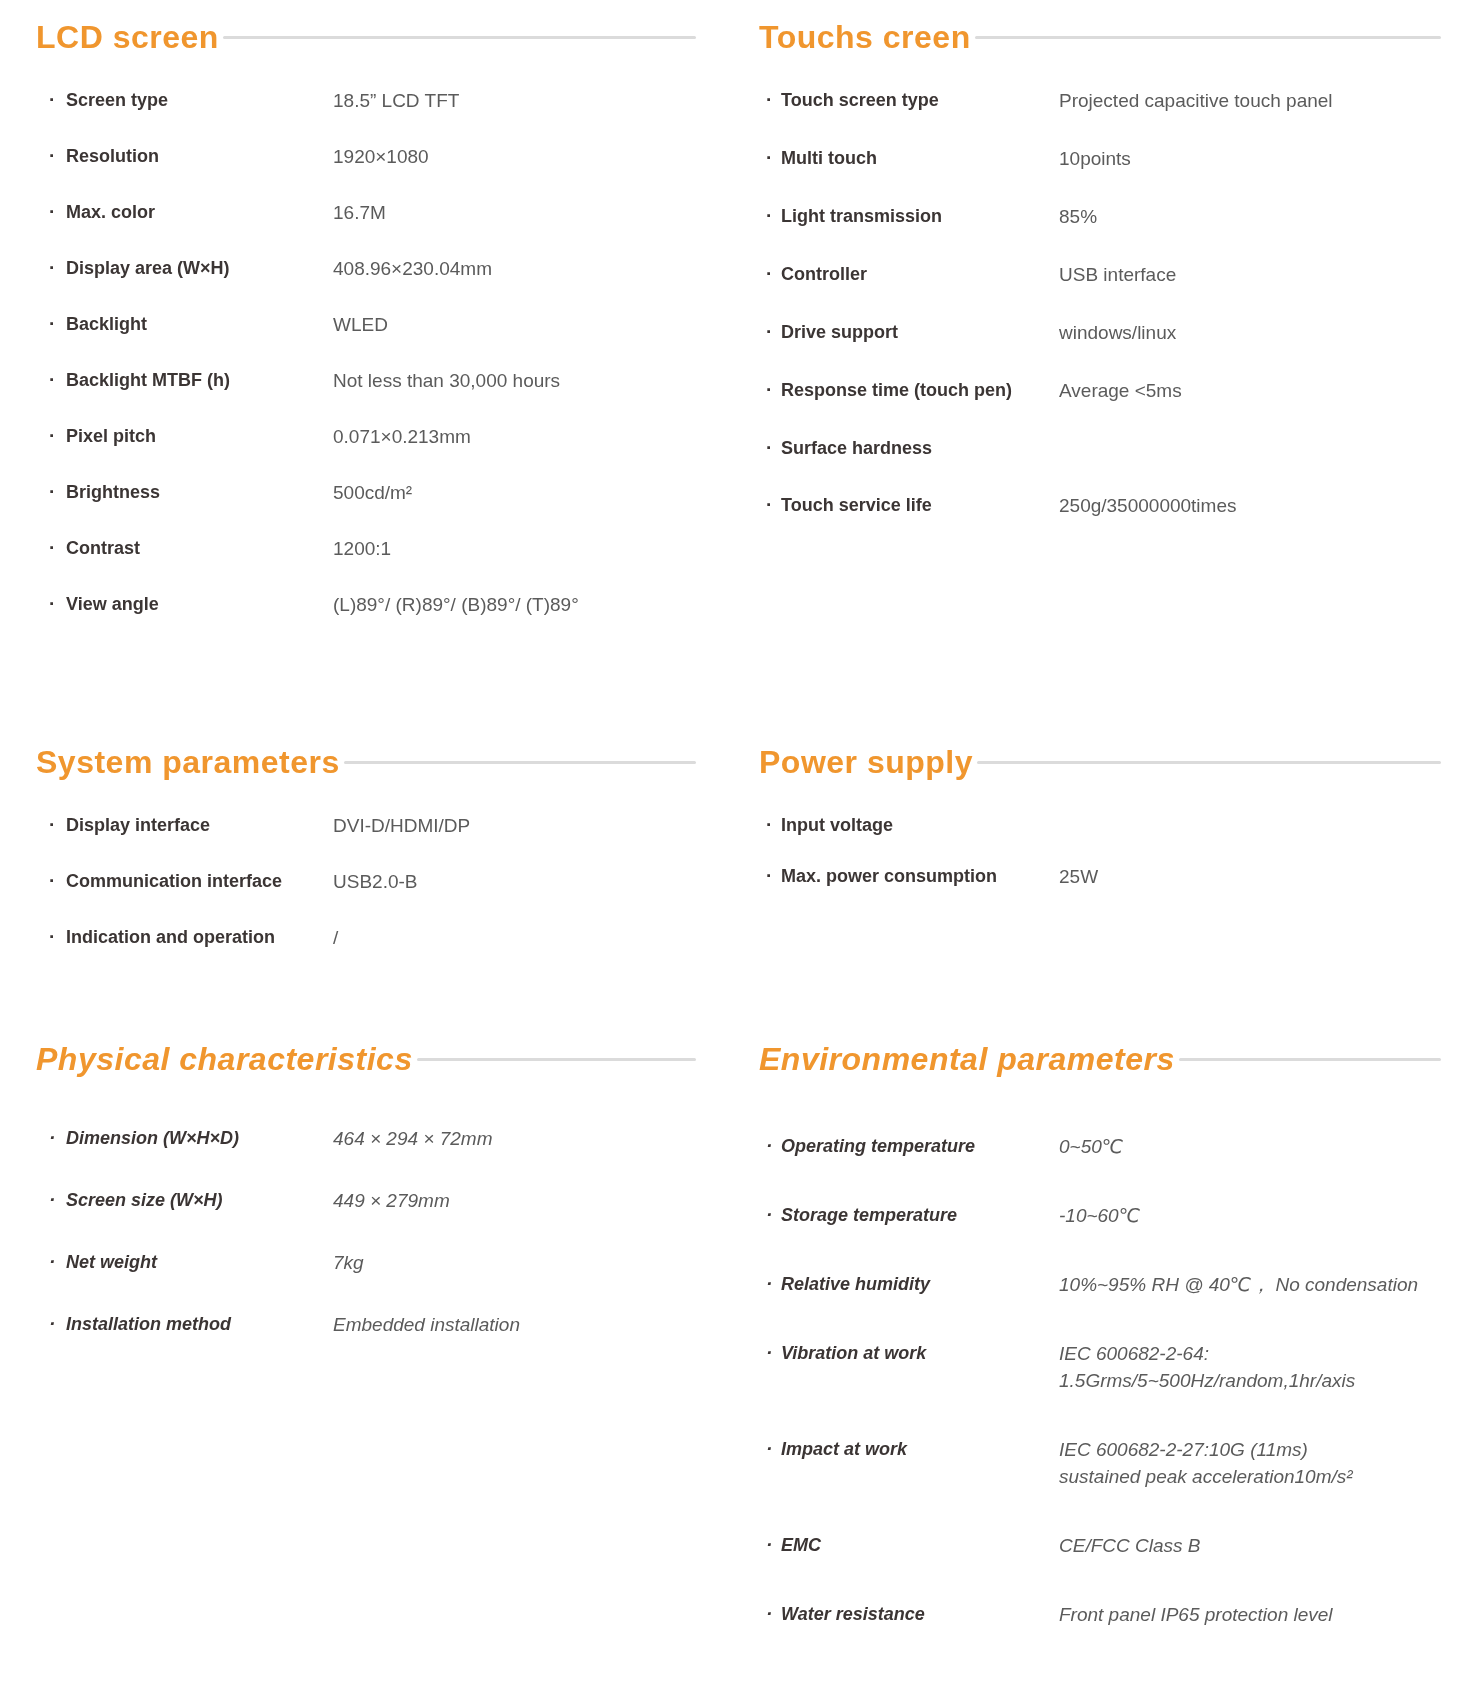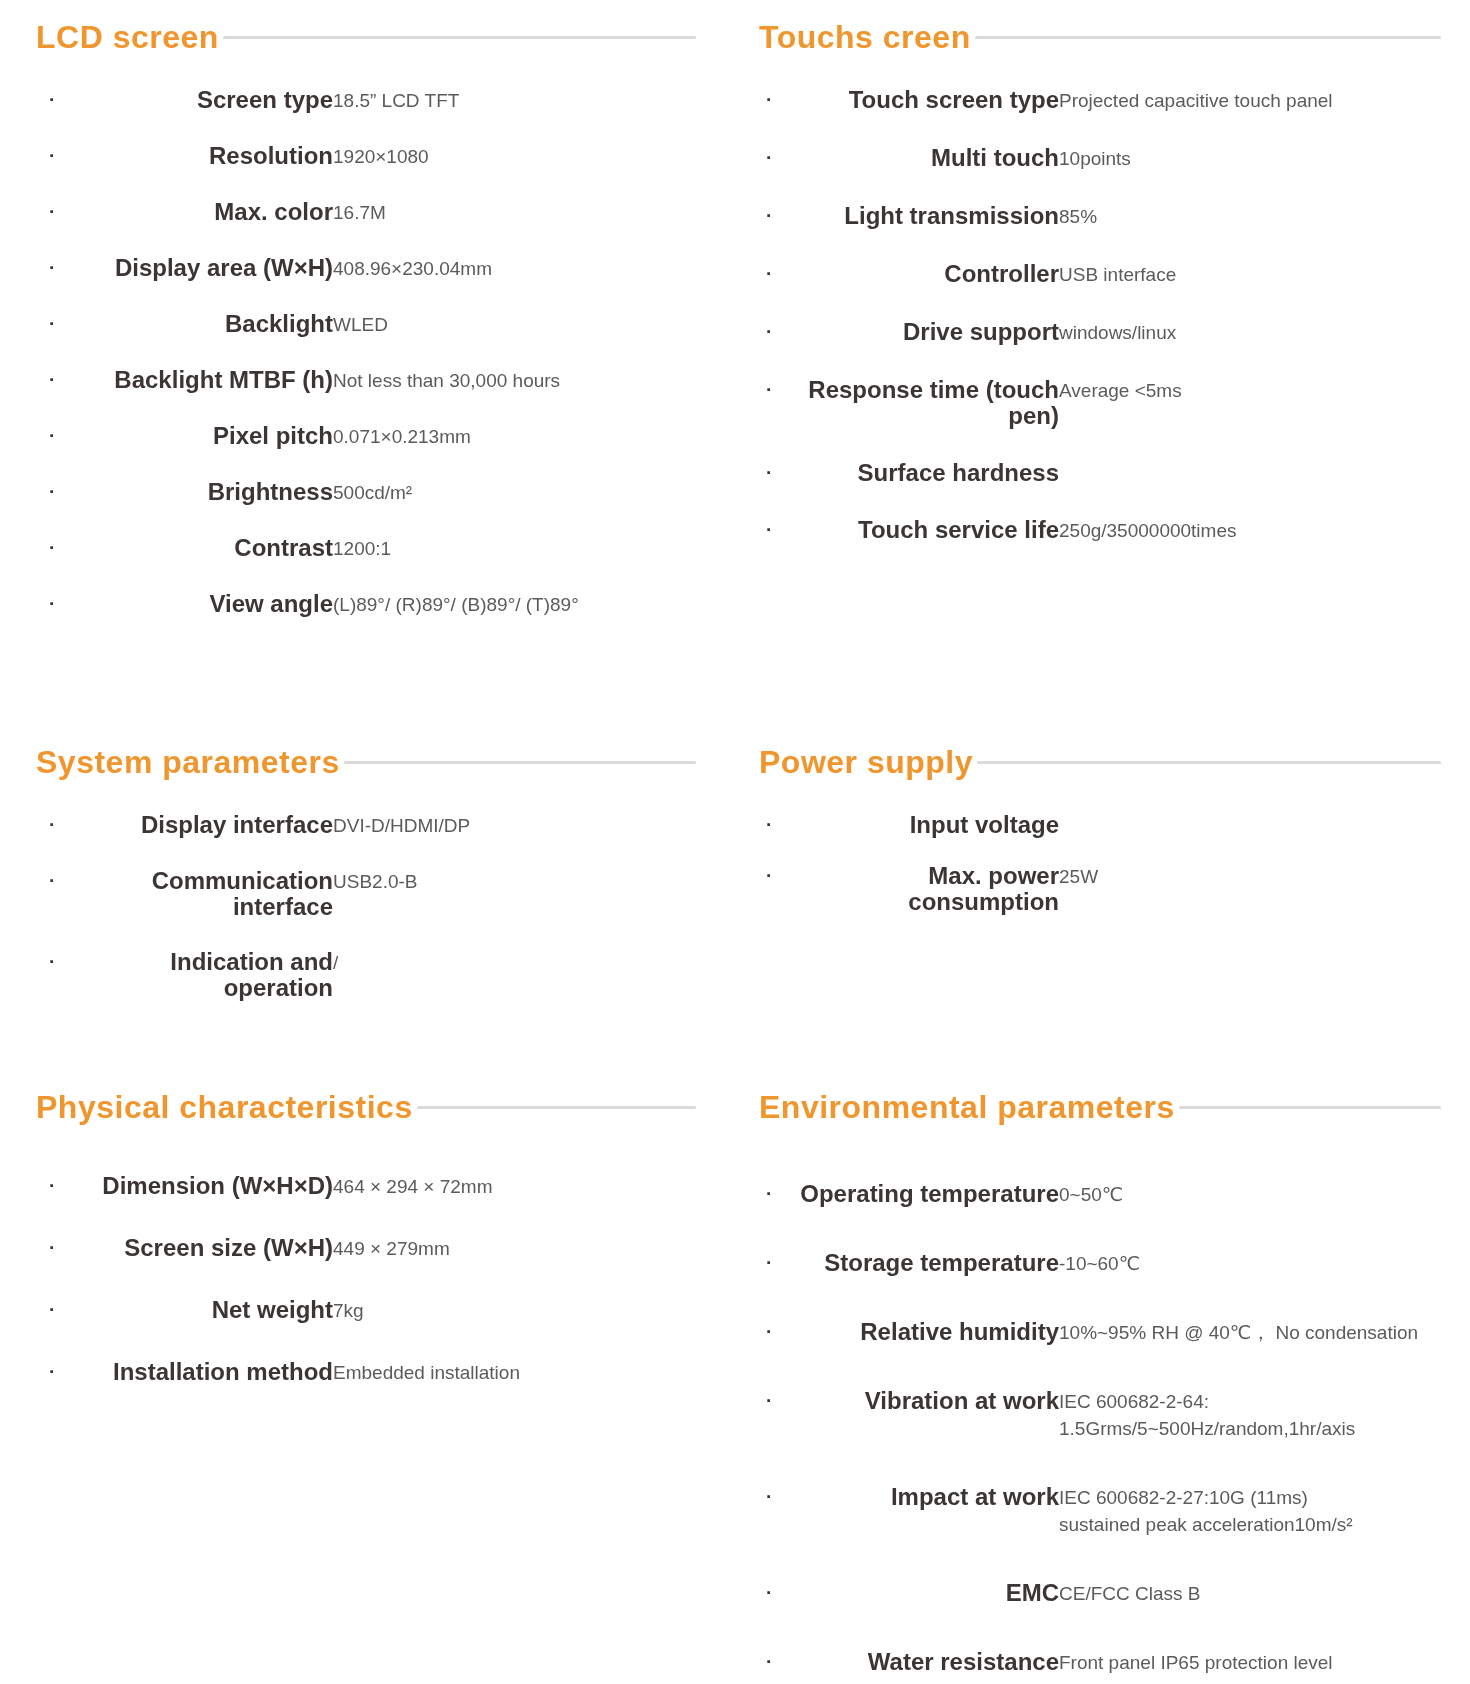--- a/index.html
+++ b/index.html
@@ -15,21 +15,21 @@
     width:1470px;height:1684px;
     position:relative;
     overflow:hidden;
     font-family:"Liberation Sans","DejaVu Sans",sans-serif;
   }
   .spec-section{position:absolute;}
   .col-left{left:36px;width:660px;}
   .col-right{left:750px;width:682px;margin-left:9px;}
   #sec-0,#sec-1{top:20px;}
   #sec-2,#sec-3{top:745px;}
-  #sec-4,#sec-5{top:1090px;}
+  #sec-4,#sec-5{top:1042px;font-style:italic;}
 
   .sec-head{display:flex;align-items:center;gap:4px;height:34px;text-align:center;}
   .sec-title{
     font-size:32px;line-height:34px;
     font-weight:bold;
     color:var(--accent);
     letter-spacing:0.5px;
     white-space:nowrap;
   }
   .sec-line{flex:1;height:3px;background:var(--line);border-radius:2px;}
@@ -54,23 +54,22 @@
     font-weight:bold;
     font-size:19px;line-height:26px;
     flex:0 0 auto;
   }
   .col-left .bullet{width:17px;}
   .col-right .bullet{width:15px;}
 
   .label{
     color:var(--label);
     font-weight:bold;
-    font-size:24px;line-height:26px;
+    font-size:18px;line-height:26px;
     flex:0 0 auto;
-    text-align:right;
   }
   .col-left .label{width:267px;}
   .col-right .label{width:278px;}
 
   .value{
     color:var(--value);
     font-size:19px;line-height:27px;
     white-space:pre-line;
     flex:1 1 auto;
   }

